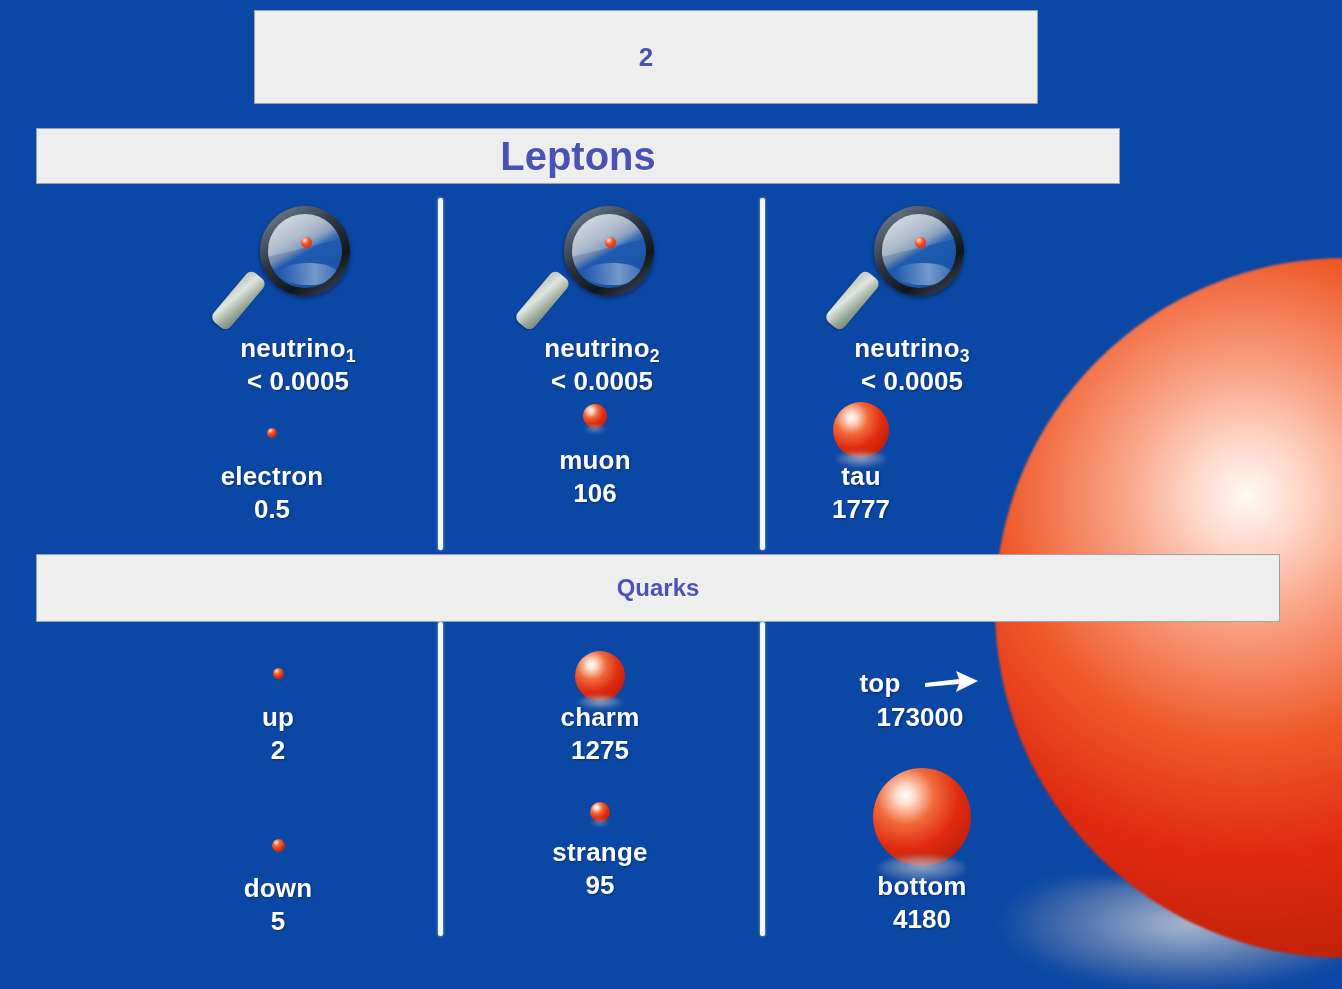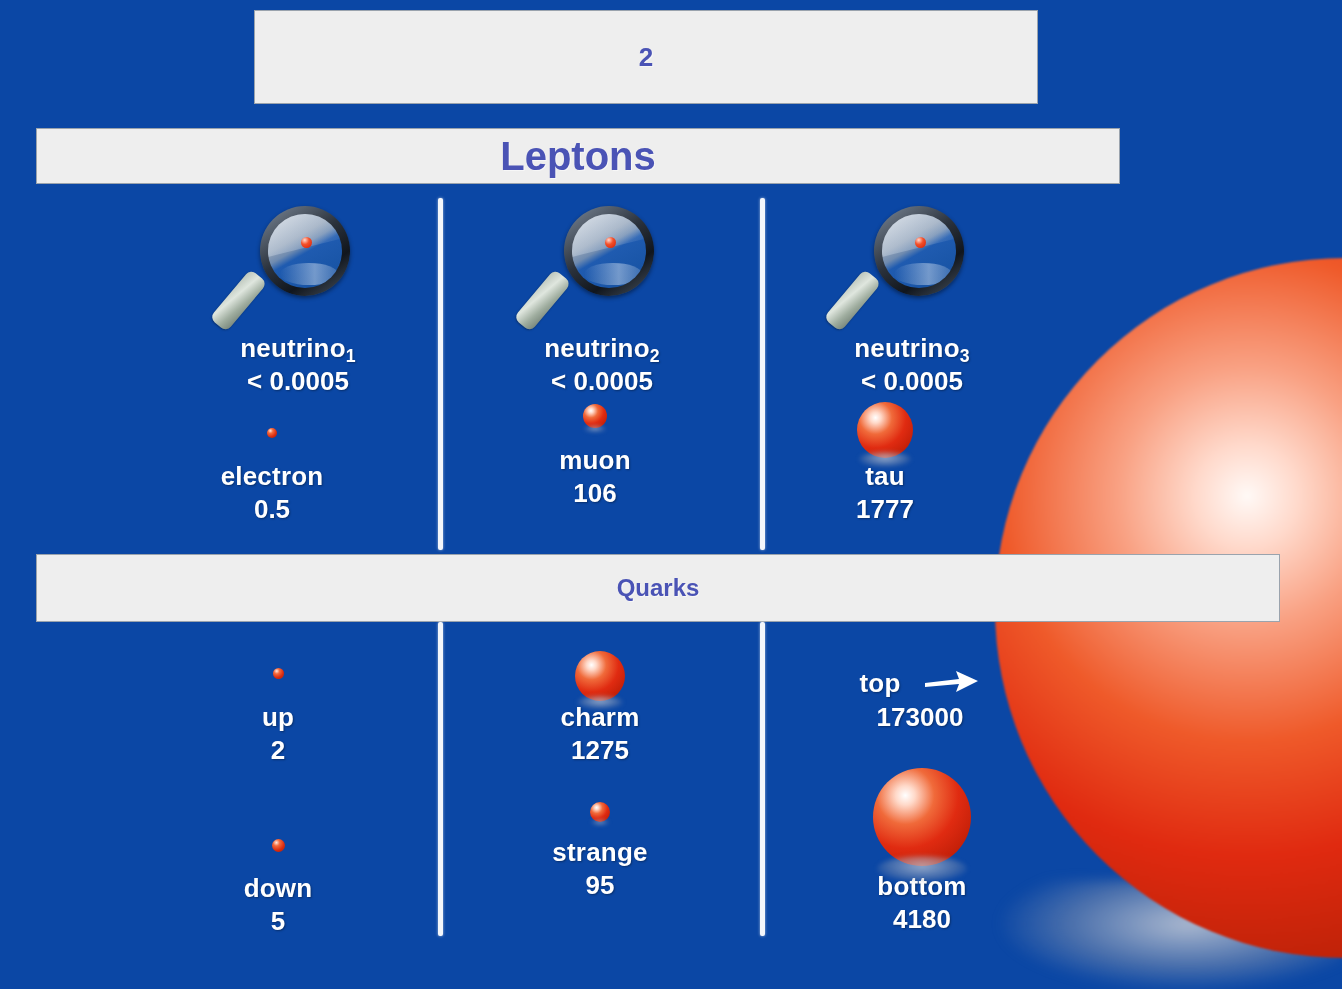--- a/index.html
+++ b/index.html
@@ -209,21 +209,21 @@
   </div>
 
   <div class="cell" id="cell-muon" style="left:475px;top:384px;width:240px;">
     <div class="marker" style="height:62px;">
       <div class="sphere" style="width:24px;height:24px;margin-bottom:18px;"></div>
     </div>
     <div class="pname">muon</div>
     <div class="pmass">106</div>
   </div>
 
-  <div class="cell" id="cell-tau" style="left:765px;top:400px;width:240px;">
+  <div class="cell" id="cell-tau" style="left:741px;top:400px;width:240px;">
     <div class="marker" style="height:62px;">
       <div class="sphere" style="width:56px;height:56px;margin-bottom:4px;"></div>
     </div>
     <div class="pname">tau</div>
     <div class="pmass">1777</div>
   </div>
 
   <div class="cell" id="cell-up" style="left:158px;top:645px;width:240px;">
     <div class="marker" style="height:58px;">
       <div class="sphere tiny" style="width:11px;height:11px;margin-bottom:24px;"></div>

